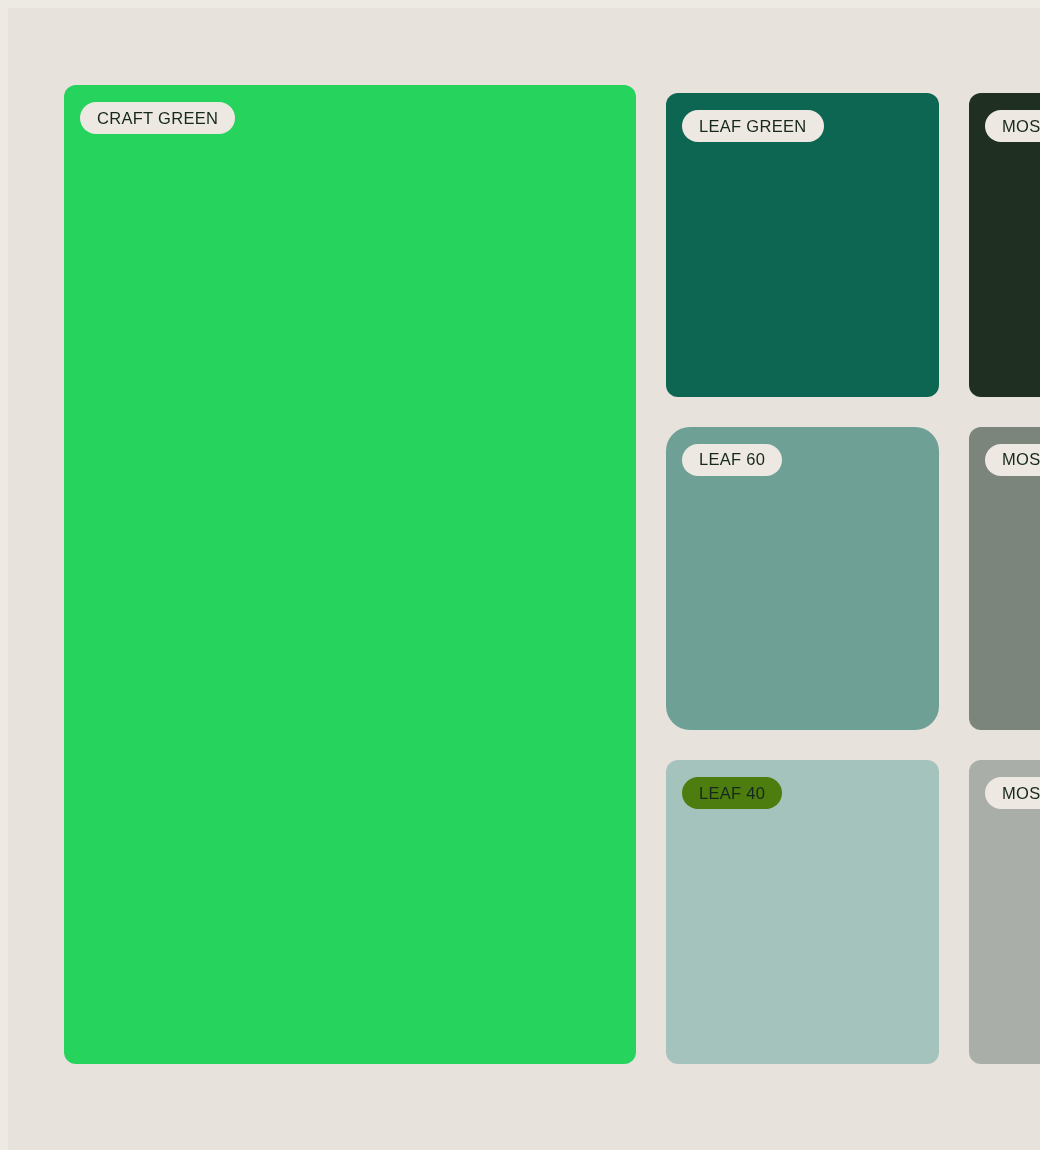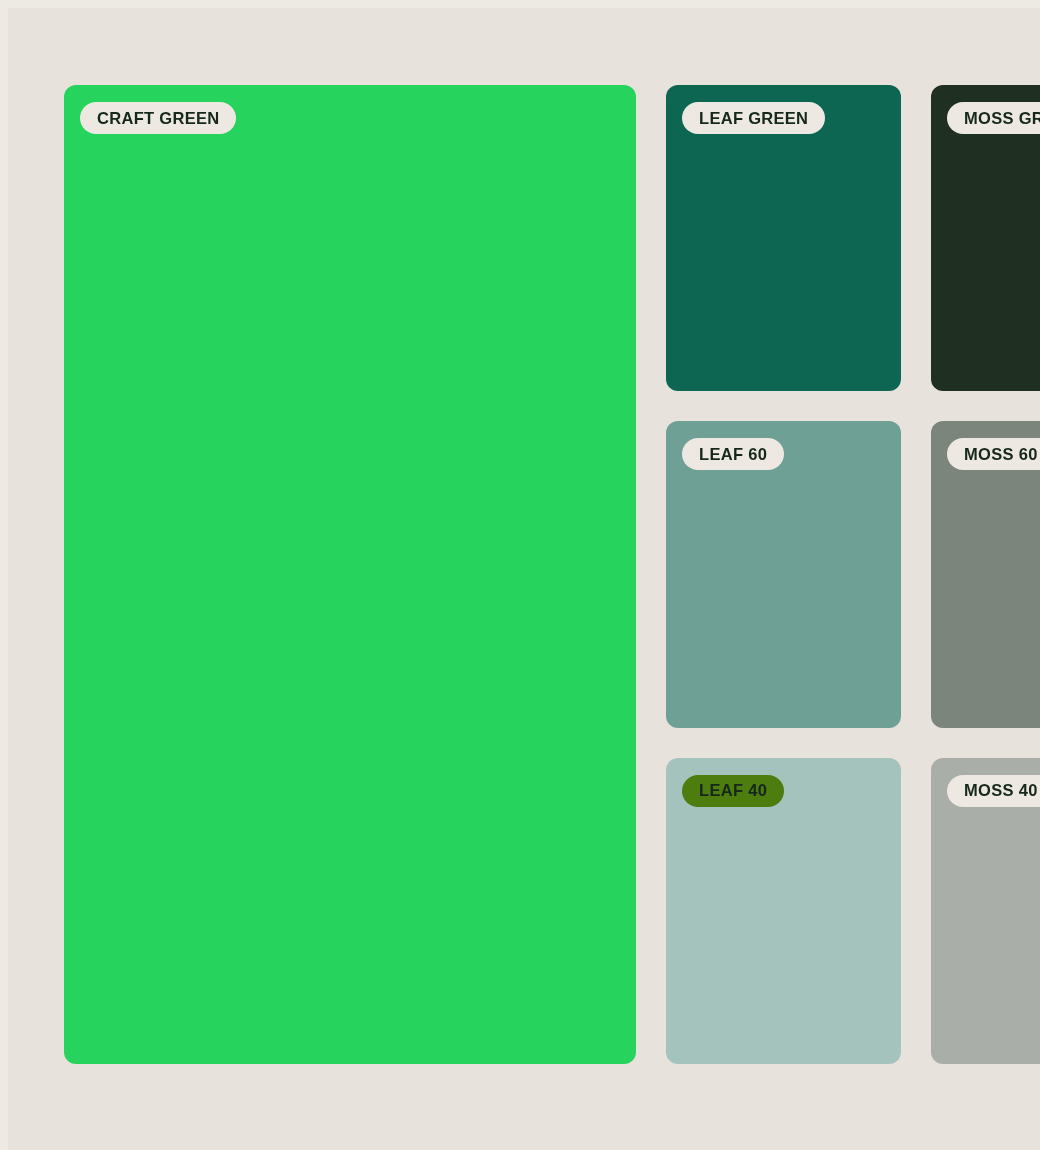--- a/index.html
+++ b/index.html
@@ -41,21 +41,21 @@
   }
 
   .swatch-column {
     display: flex;
     flex-direction: column;
     gap: 30px;
     flex: 0 0 auto;
   }
 
   .swatch-column.col-wide  { width: 572px; }
-  .swatch-column.col-tall  { width: 235px; }
+  .swatch-column.col-tall  { width: 273px; margin-top: 8px; }
 
   .swatch {
     position: relative;
     border-radius: 12px;
     width: 100%;
     overflow: hidden;
   }
 
   
   .swatch.size-full  { flex: 1 1 auto; height: 100%; }
@@ -68,21 +68,21 @@
     left: 16px;
     top: 17px;
     height: 32px;
     display: inline-flex;
     align-items: center;
     padding: 0 17px;
     border-radius: 999px;
     background: #EDE8E2;
     color: #16281B;
     font-size: 16.5px;
-    font-weight: 700;
+    font-weight: 400;
     letter-spacing: 0.3px;
     text-transform: uppercase;
     white-space: nowrap;
     font-family: "Liberation Sans", sans-serif;
   }
 </style>
 </head>
 <body style="background: rgb(237, 233, 227);">
 
 <div id="palette-board" style="background: rgb(231, 226, 220);">
@@ -92,21 +92,21 @@
     <div class="swatch-column col-wide">
       <div class="swatch size-full" style="background: rgb(38, 211, 92);">
         <span class="swatch-badge" style="background: rgb(237, 232, 226); color: rgb(22, 40, 27);">CRAFT GREEN</span>
       </div>
     </div>
 
     <div class="swatch-column col-tall">
       <div class="swatch size-third" style="background: rgb(13, 102, 82);">
         <span class="swatch-badge" style="background: rgb(237, 232, 226); color: rgb(22, 40, 27);">LEAF GREEN</span>
       </div>
-      <div class="swatch size-third" style="background: rgb(110, 160, 150);">
+      <div class="swatch size-third" style="background: rgb(110, 160, 150); border-radius: 24px;">
         <span class="swatch-badge" style="background: rgb(237, 232, 226); color: rgb(22, 40, 27);">LEAF 60</span>
       </div>
       <div class="swatch size-third" style="background: rgb(164, 195, 189);">
         <span class="swatch-badge" style="background: #4d7c0f; color: rgb(22, 40, 27);">LEAF 40</span>
       </div>
     </div>
 
     <div class="swatch-column col-tall">
       <div class="swatch size-third" style="background: rgb(31, 47, 33);">
         <span class="swatch-badge" style="background: rgb(237, 232, 226); color: rgb(22, 40, 27);">MOSS GREEN</span>

